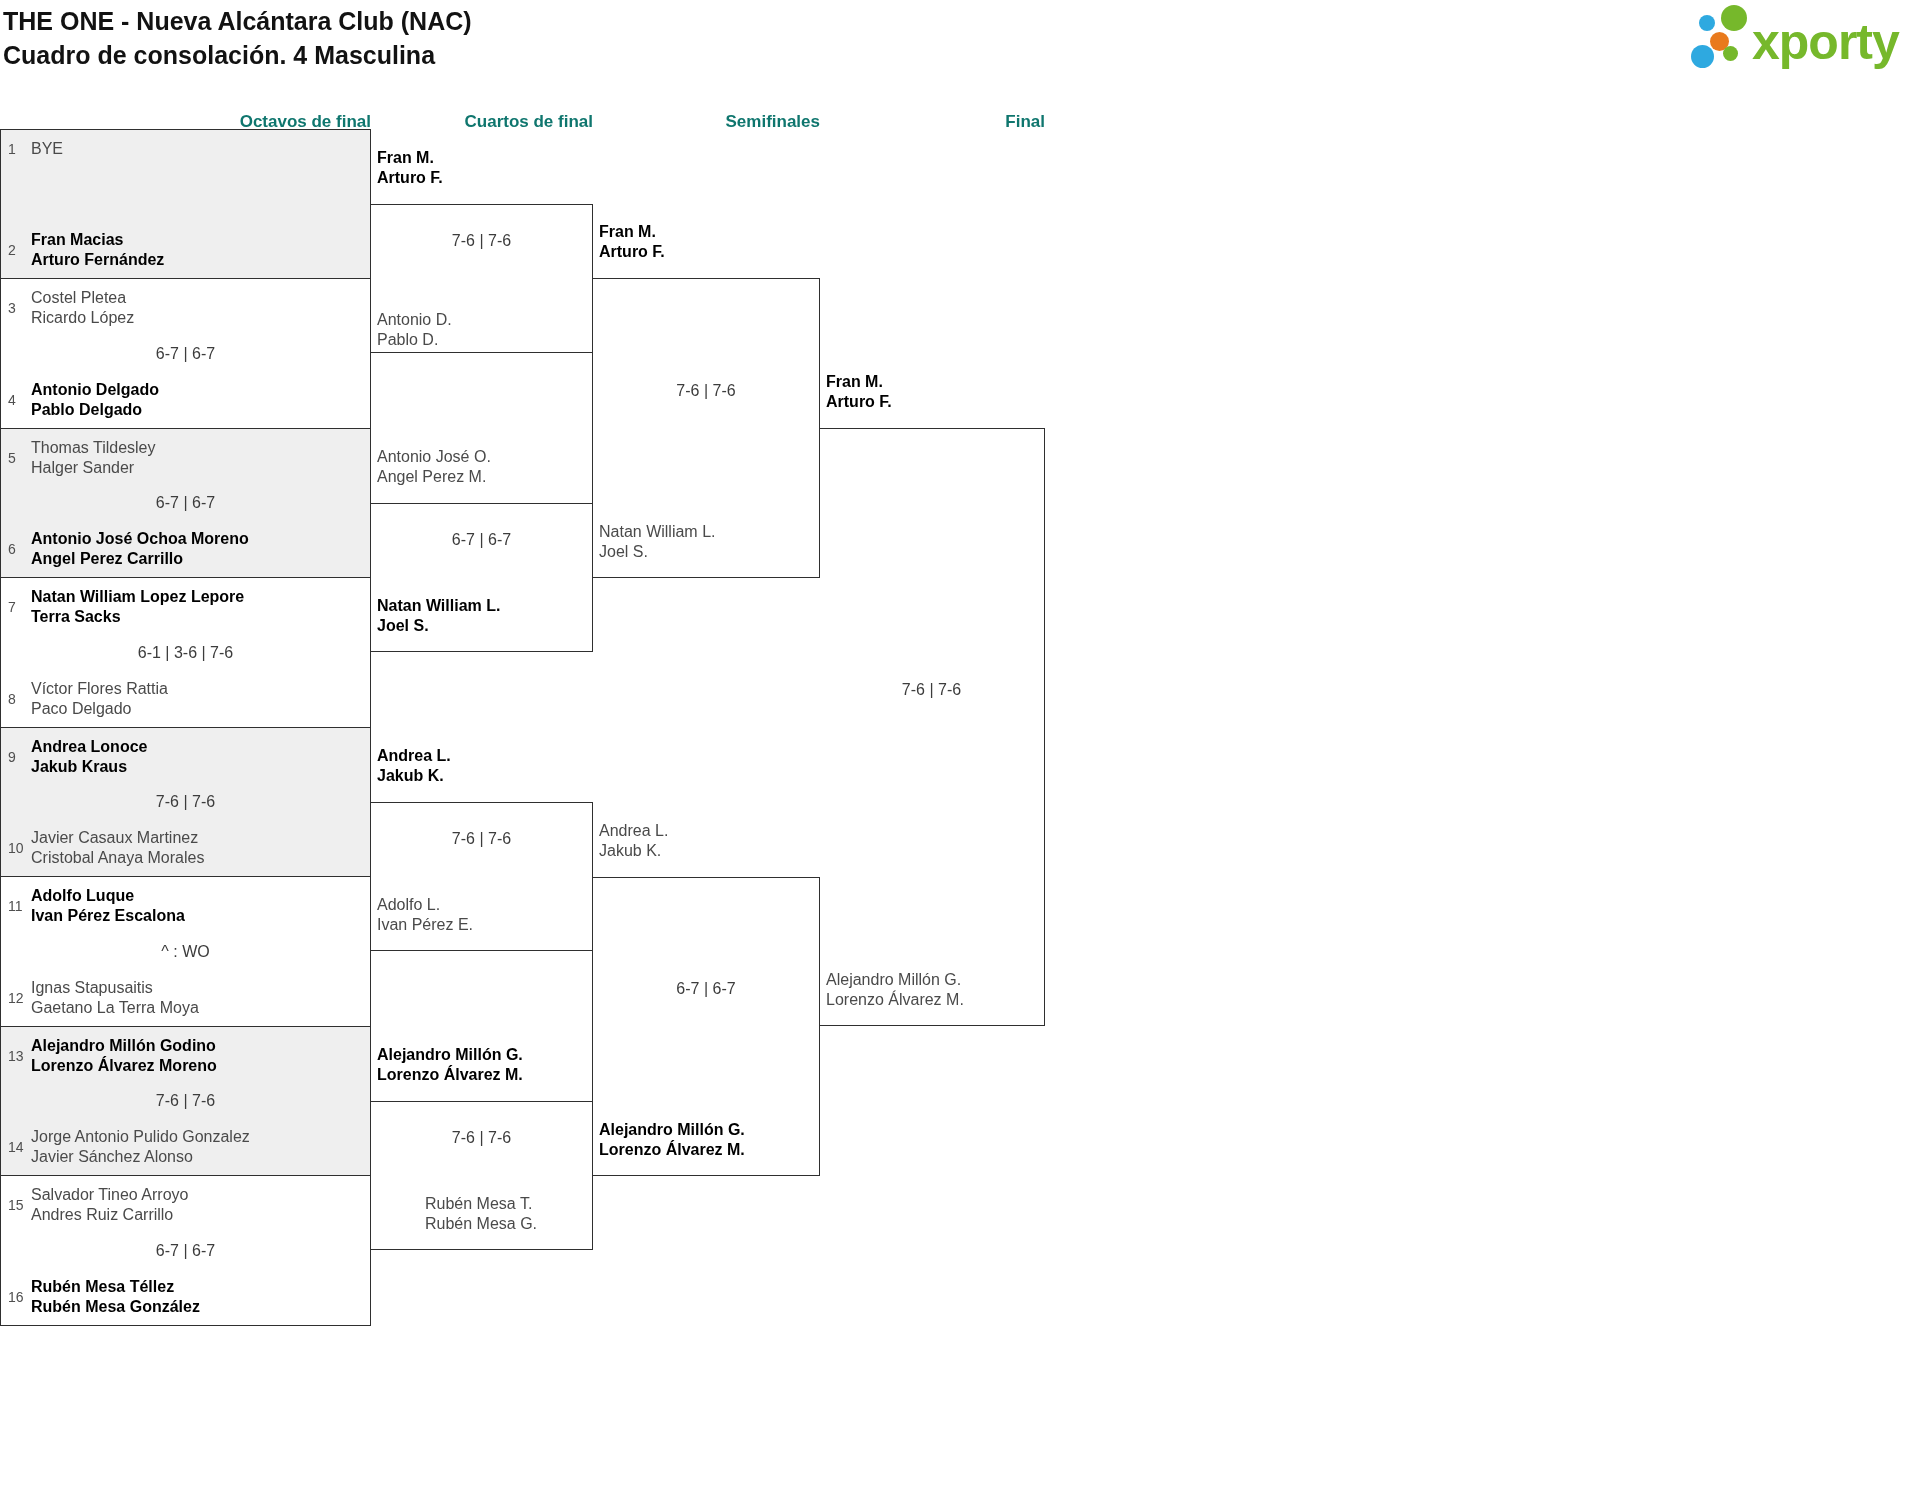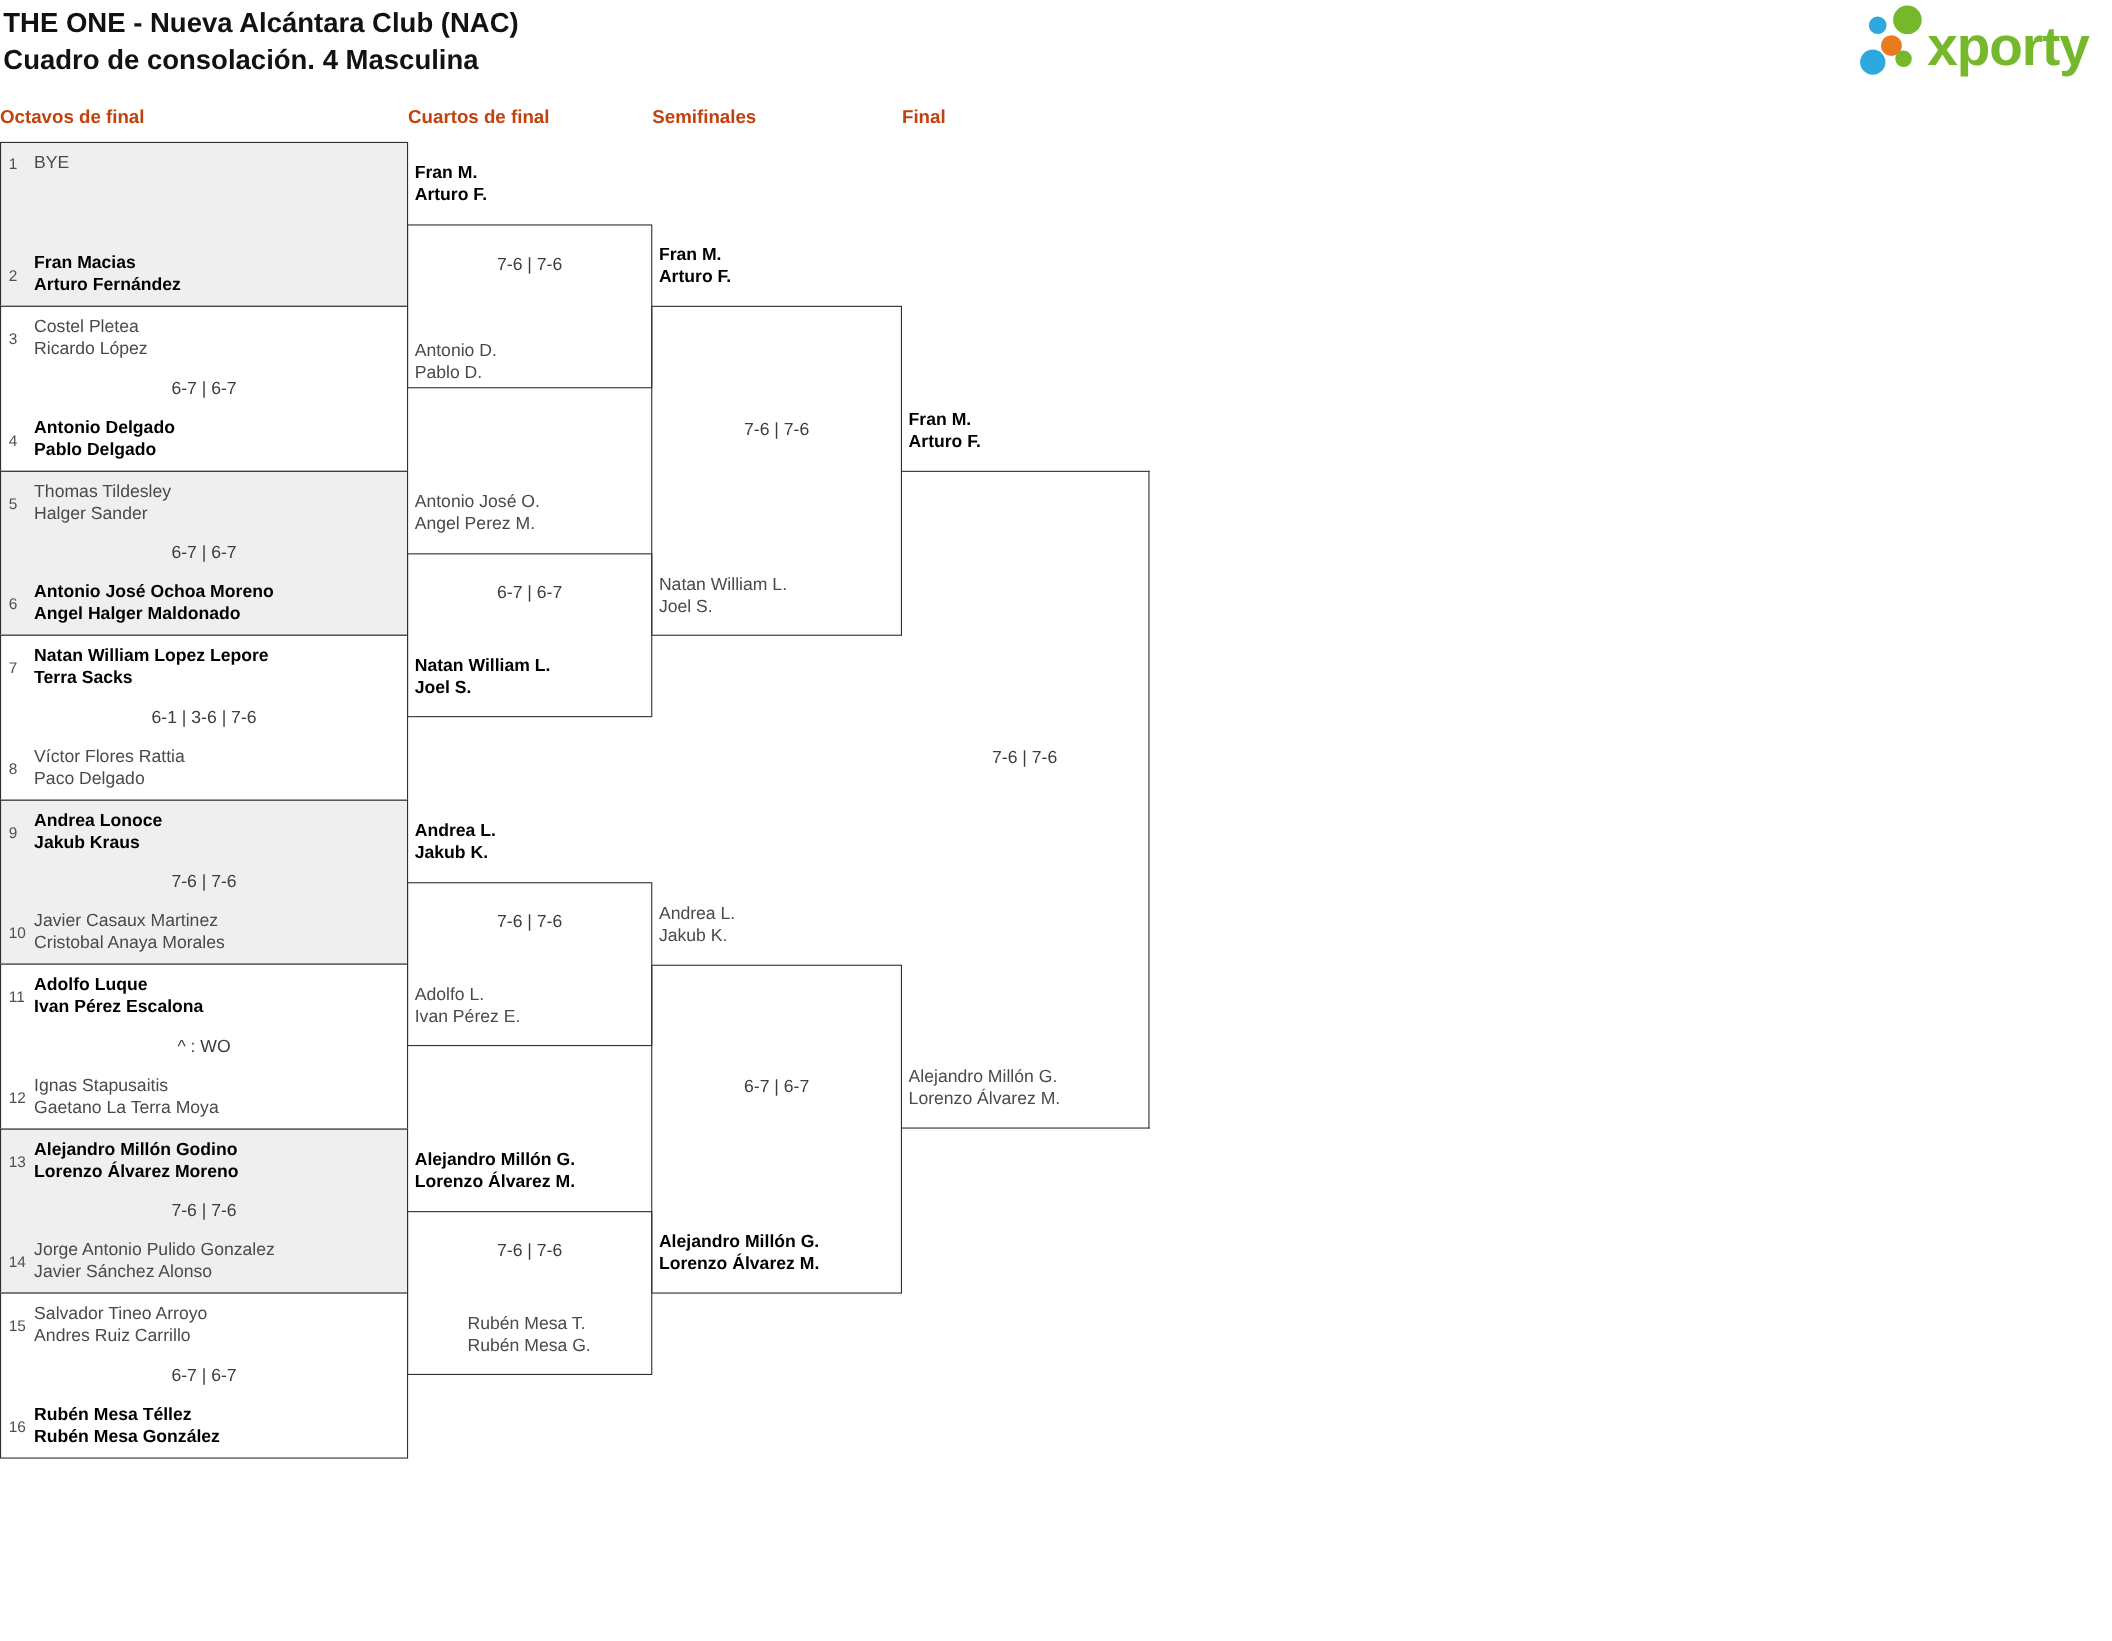--- a/index.html
+++ b/index.html
@@ -1,21 +1,21 @@
 <!DOCTYPE html>
 <html><head>
 <meta charset="utf-8">
 <style>
   html,body{margin:0;padding:0;background:#fff;}
   body{font-family:"Liberation Sans", sans-serif;}
   #canvas{position:relative;width:1920px;height:1492px;background:#fff;overflow:hidden;}
 
   .title{position:absolute;left:3px;top:4px;font-size:25px;line-height:34px;font-weight:700;color:#121212;white-space:nowrap;}
 
-  .col-header{position:absolute;top:97px;text-align:left;font-size:17px;font-weight:700;color:#c2410c;}
+  .col-header{position:absolute;top:112px;text-align:right;font-size:17px;font-weight:700;color:#0f766e;}
 
   .obox{position:absolute;left:0;width:371px;border:1px solid #2f2f2f;box-sizing:border-box;}
   .obox.gray{background:#efefef;}
   .obox.white{background:#ffffff;}
 
   .team{position:absolute;left:0;right:0;padding-left:30px;}
   .team.top{top:9px;}
   .team.bot{bottom:8px;}
   .seed{position:absolute;left:7px;top:50%;transform:translateY(-50%);font-size:14px;color:#4f4f4f;}
   .names div{font-size:16px;line-height:20px;color:#4a4a4a;white-space:nowrap;}
@@ -99,21 +99,21 @@
       <div class="names">
         <div>Thomas Tildesley</div>
         <div>Halger Sander</div>
       </div>
     </div>
     <div class="oscore">6-7 | 6-7</div>
     <div class="team bot">
       <span class="seed">6</span>
       <div class="names bold">
         <div>Antonio José Ochoa Moreno</div>
-        <div>Angel Halger Maldonado</div>
+        <div>Angel Perez Carrillo</div>
       </div>
     </div>
   </div>
 
   <div class="obox white" style="top:577px;height:151px;">
     <div class="team top">
       <span class="seed">7</span>
       <div class="names bold">
         <div>Natan William Lopez Lepore</div>
         <div>Terra Sacks</div>

